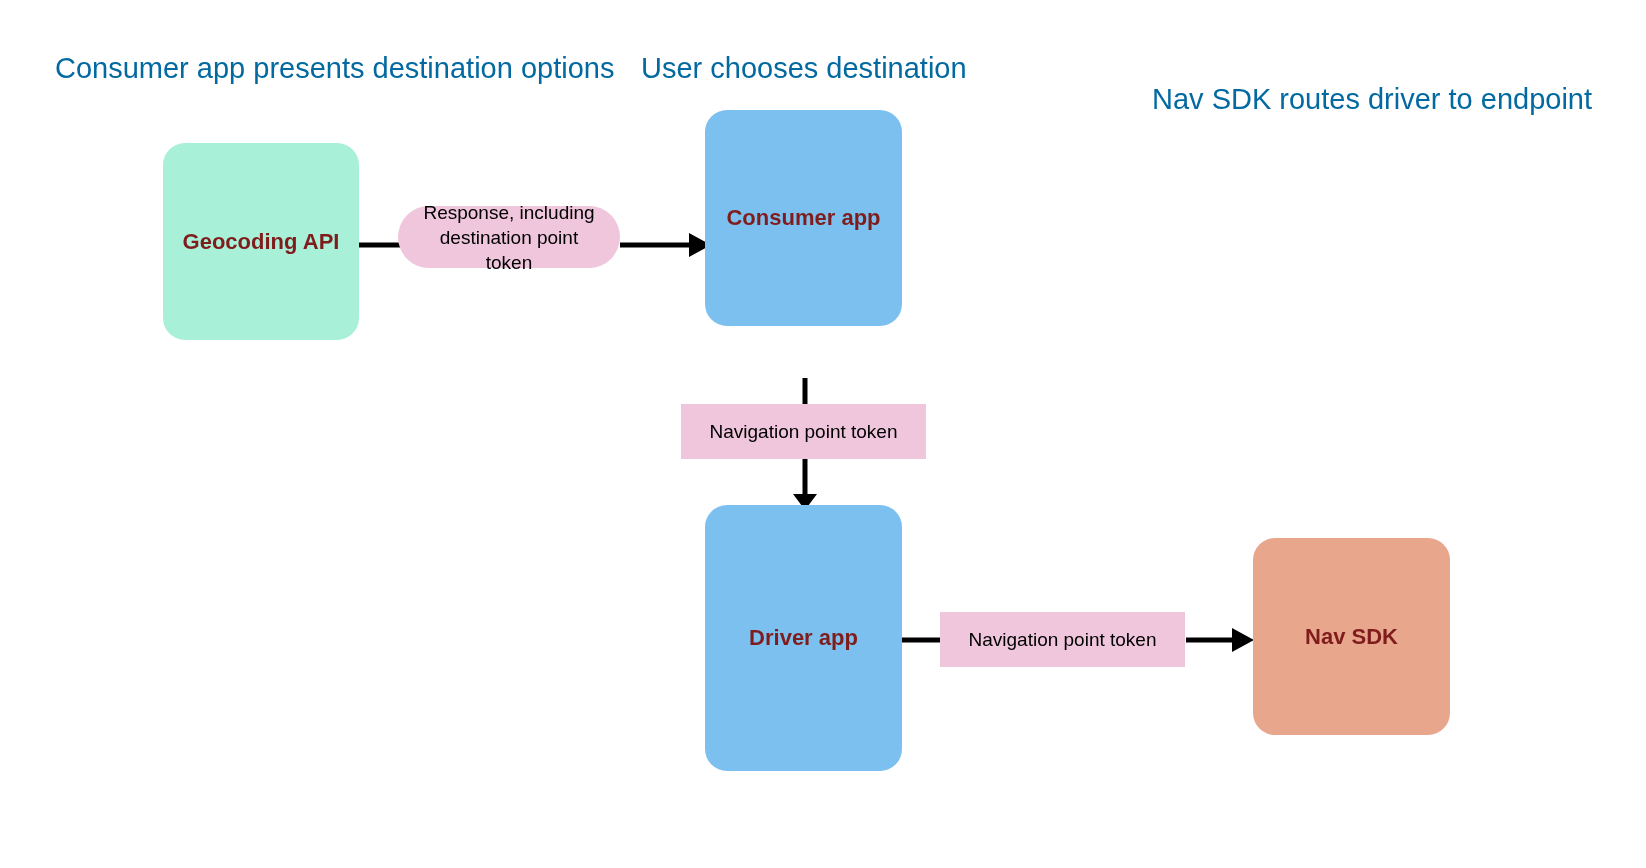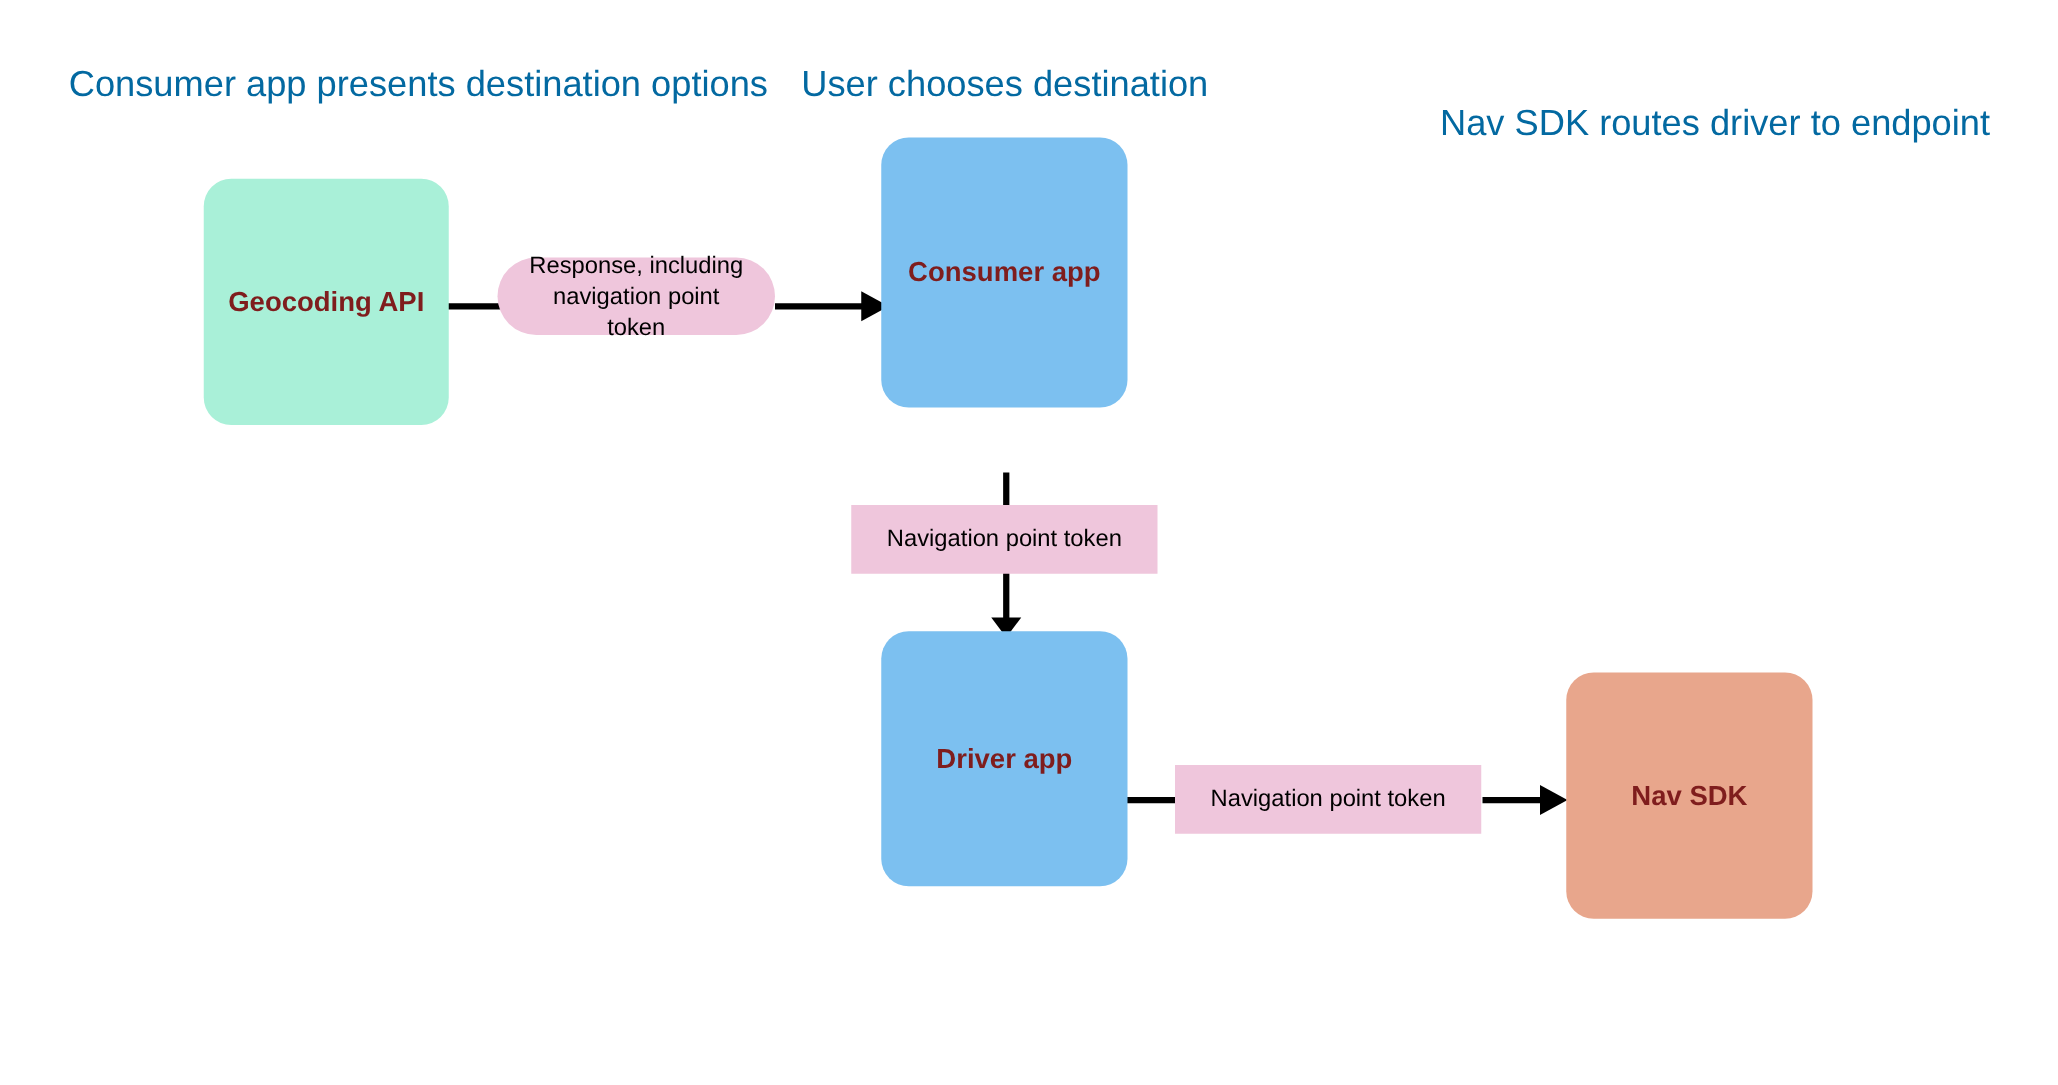--- a/index.html
+++ b/index.html
@@ -97,31 +97,31 @@
   </div>
 
   <div class="node" style="left:163px; top:143px; width:196px; height:197px; background:#a9f0d8;">
     <span>Geocoding API</span>
   </div>
 
   <div class="node" style="left:705px; top:110px; width:197px; height:216px; background:#7cc0f0;">
     <span>Consumer app</span>
   </div>
 
-  <div class="node" style="left:705px; top:505px; width:197px; height:204px; background:#7cc0f0;">
+  <div class="node" style="left:705px; top:505px; width:197px; height:266px; background:#7cc0f0;">
     <span>Driver app</span>
   </div>
 
   <div class="node" style="left:1253px; top:538px; width:197px; height:197px; background:#e8a68c;">
     <span>Nav SDK</span>
   </div>
 
   <div class="edge-label" style="left:398px; top:206px; width:222px; height:62px; background:#efc6dc; flex-direction:column;border-radius:31px;">
     <span>Response, including</span>
-    <span>navigation point</span>
+    <span>destination point</span>
     <span>token</span>
   </div>
 
   <div class="edge-label" style="left:681px; top:404px; width:245px; height:55px; background:#efc6dc;">
     <span>Navigation point token</span>
   </div>
 
   <div class="edge-label" style="left:940px; top:612px; width:245px; height:55px; background:#efc6dc;">
     <span>Navigation point token</span>
   </div>

